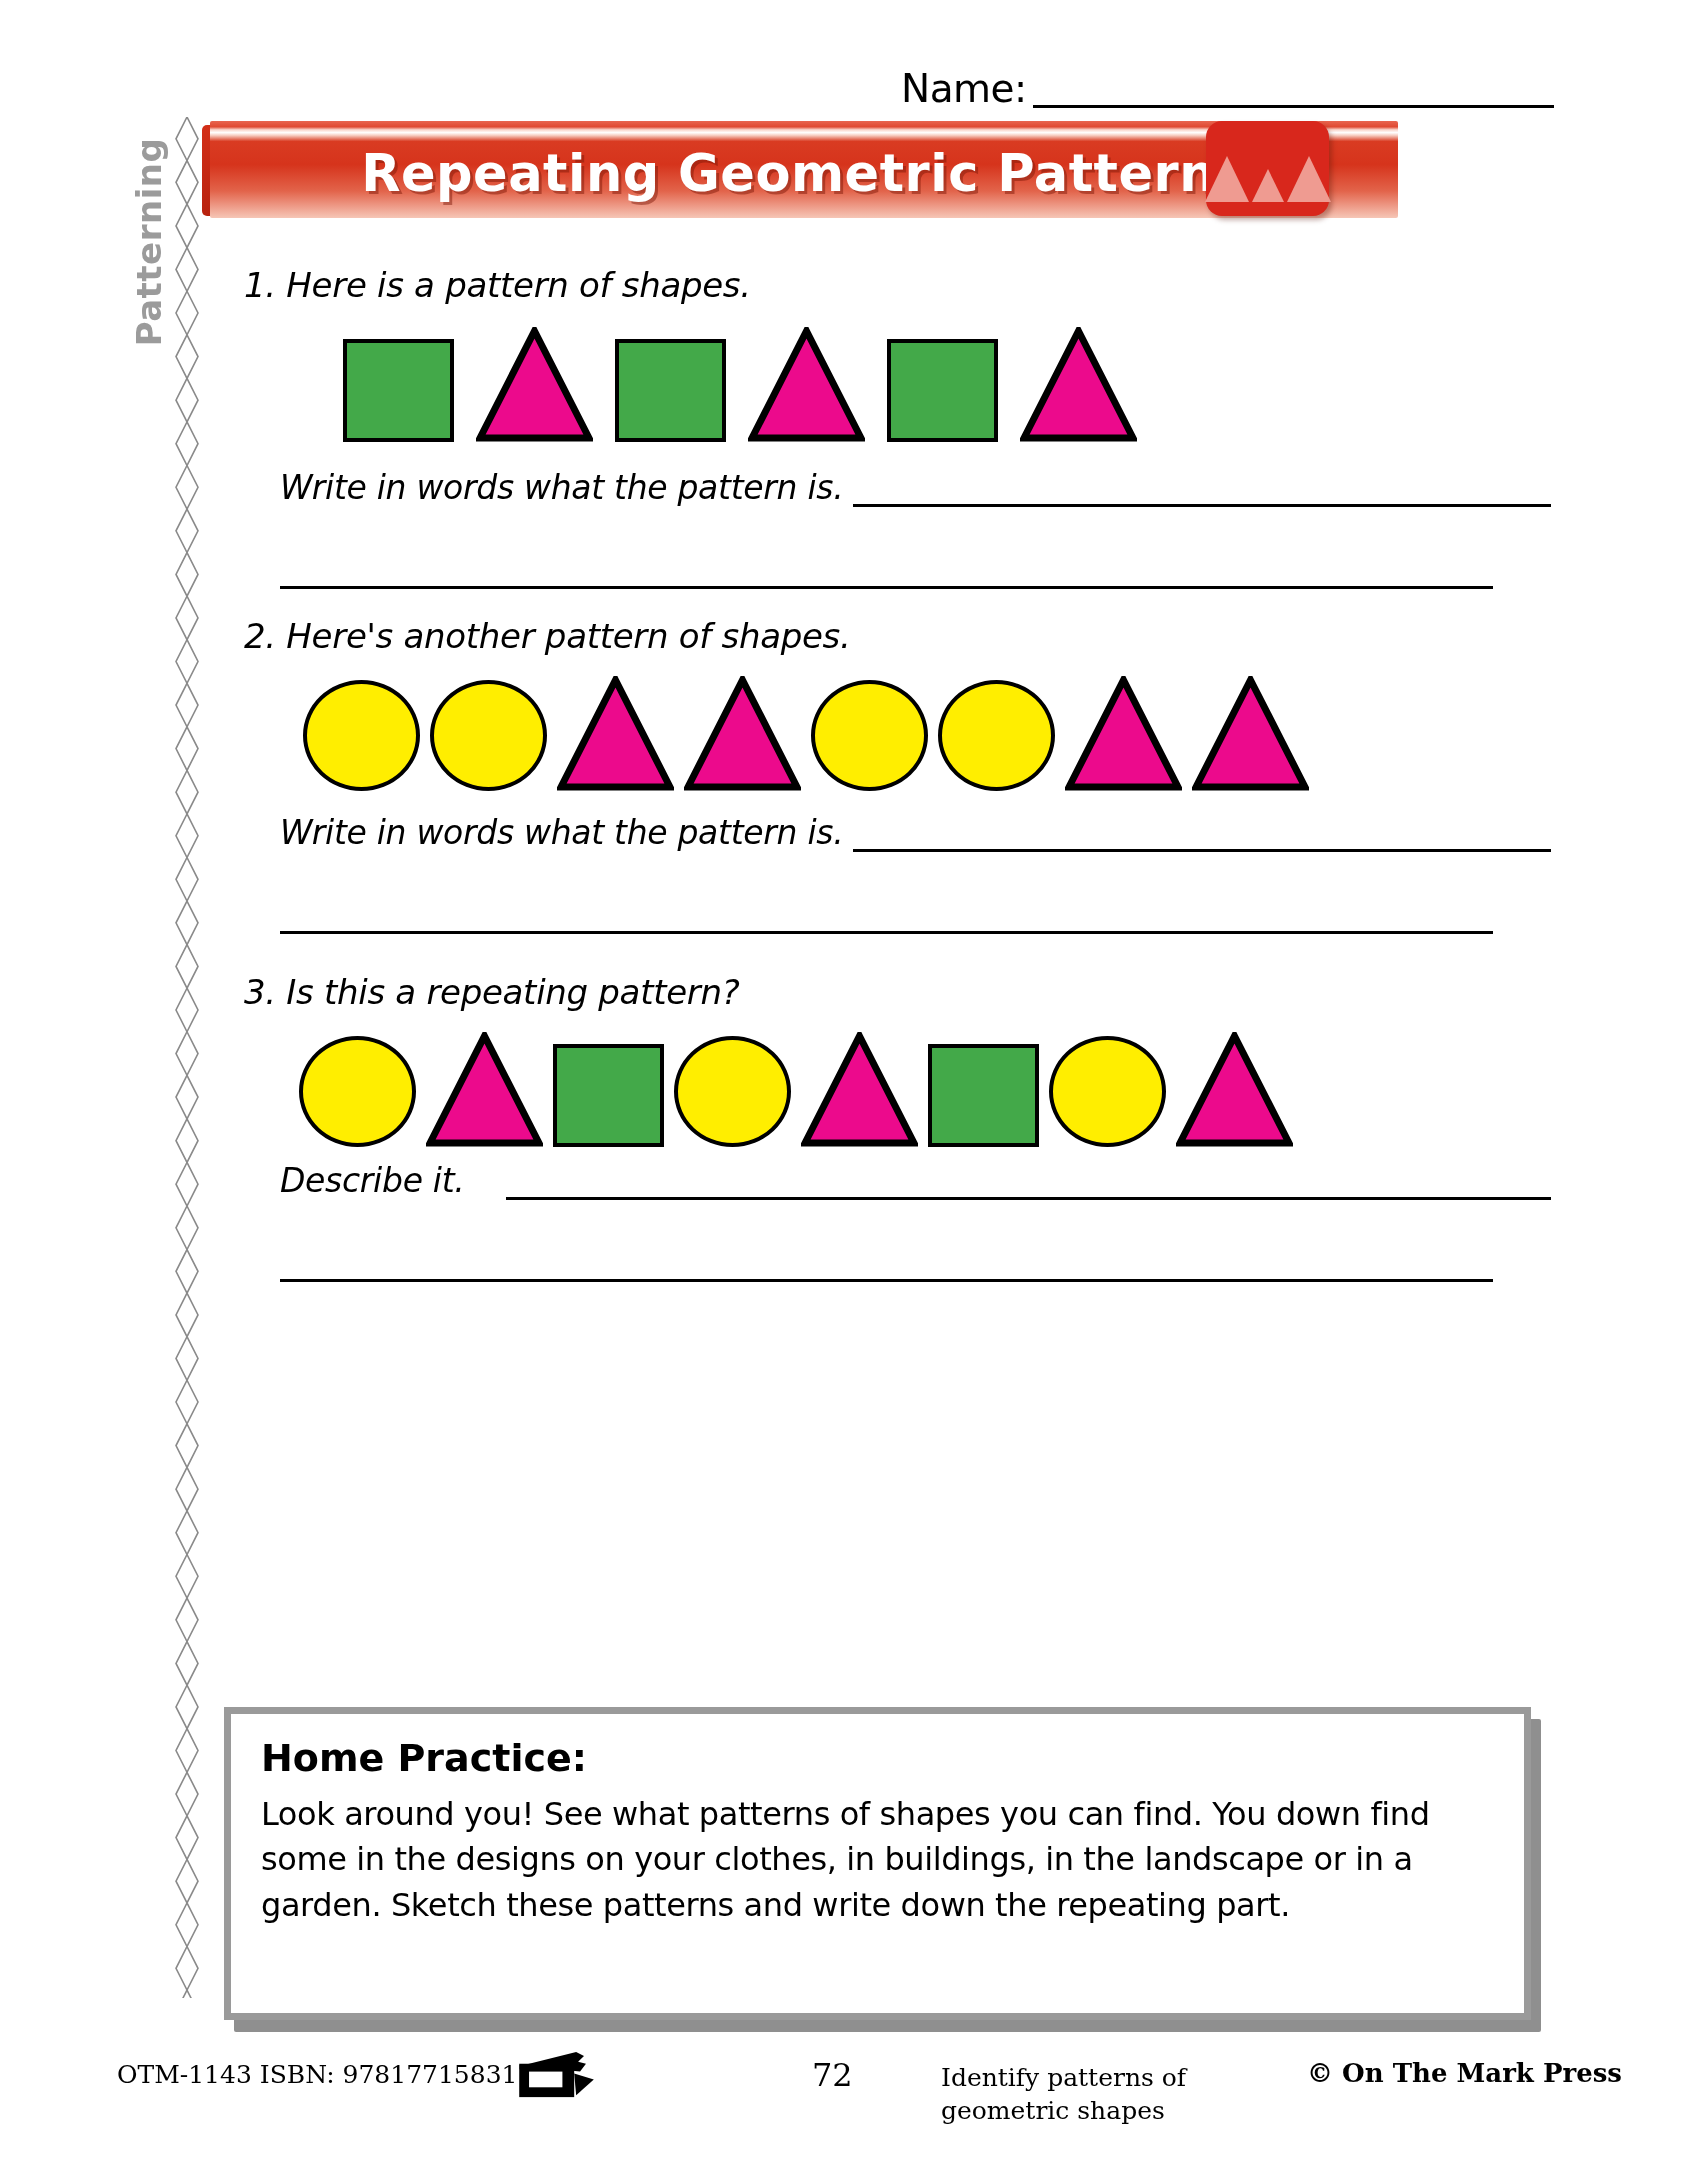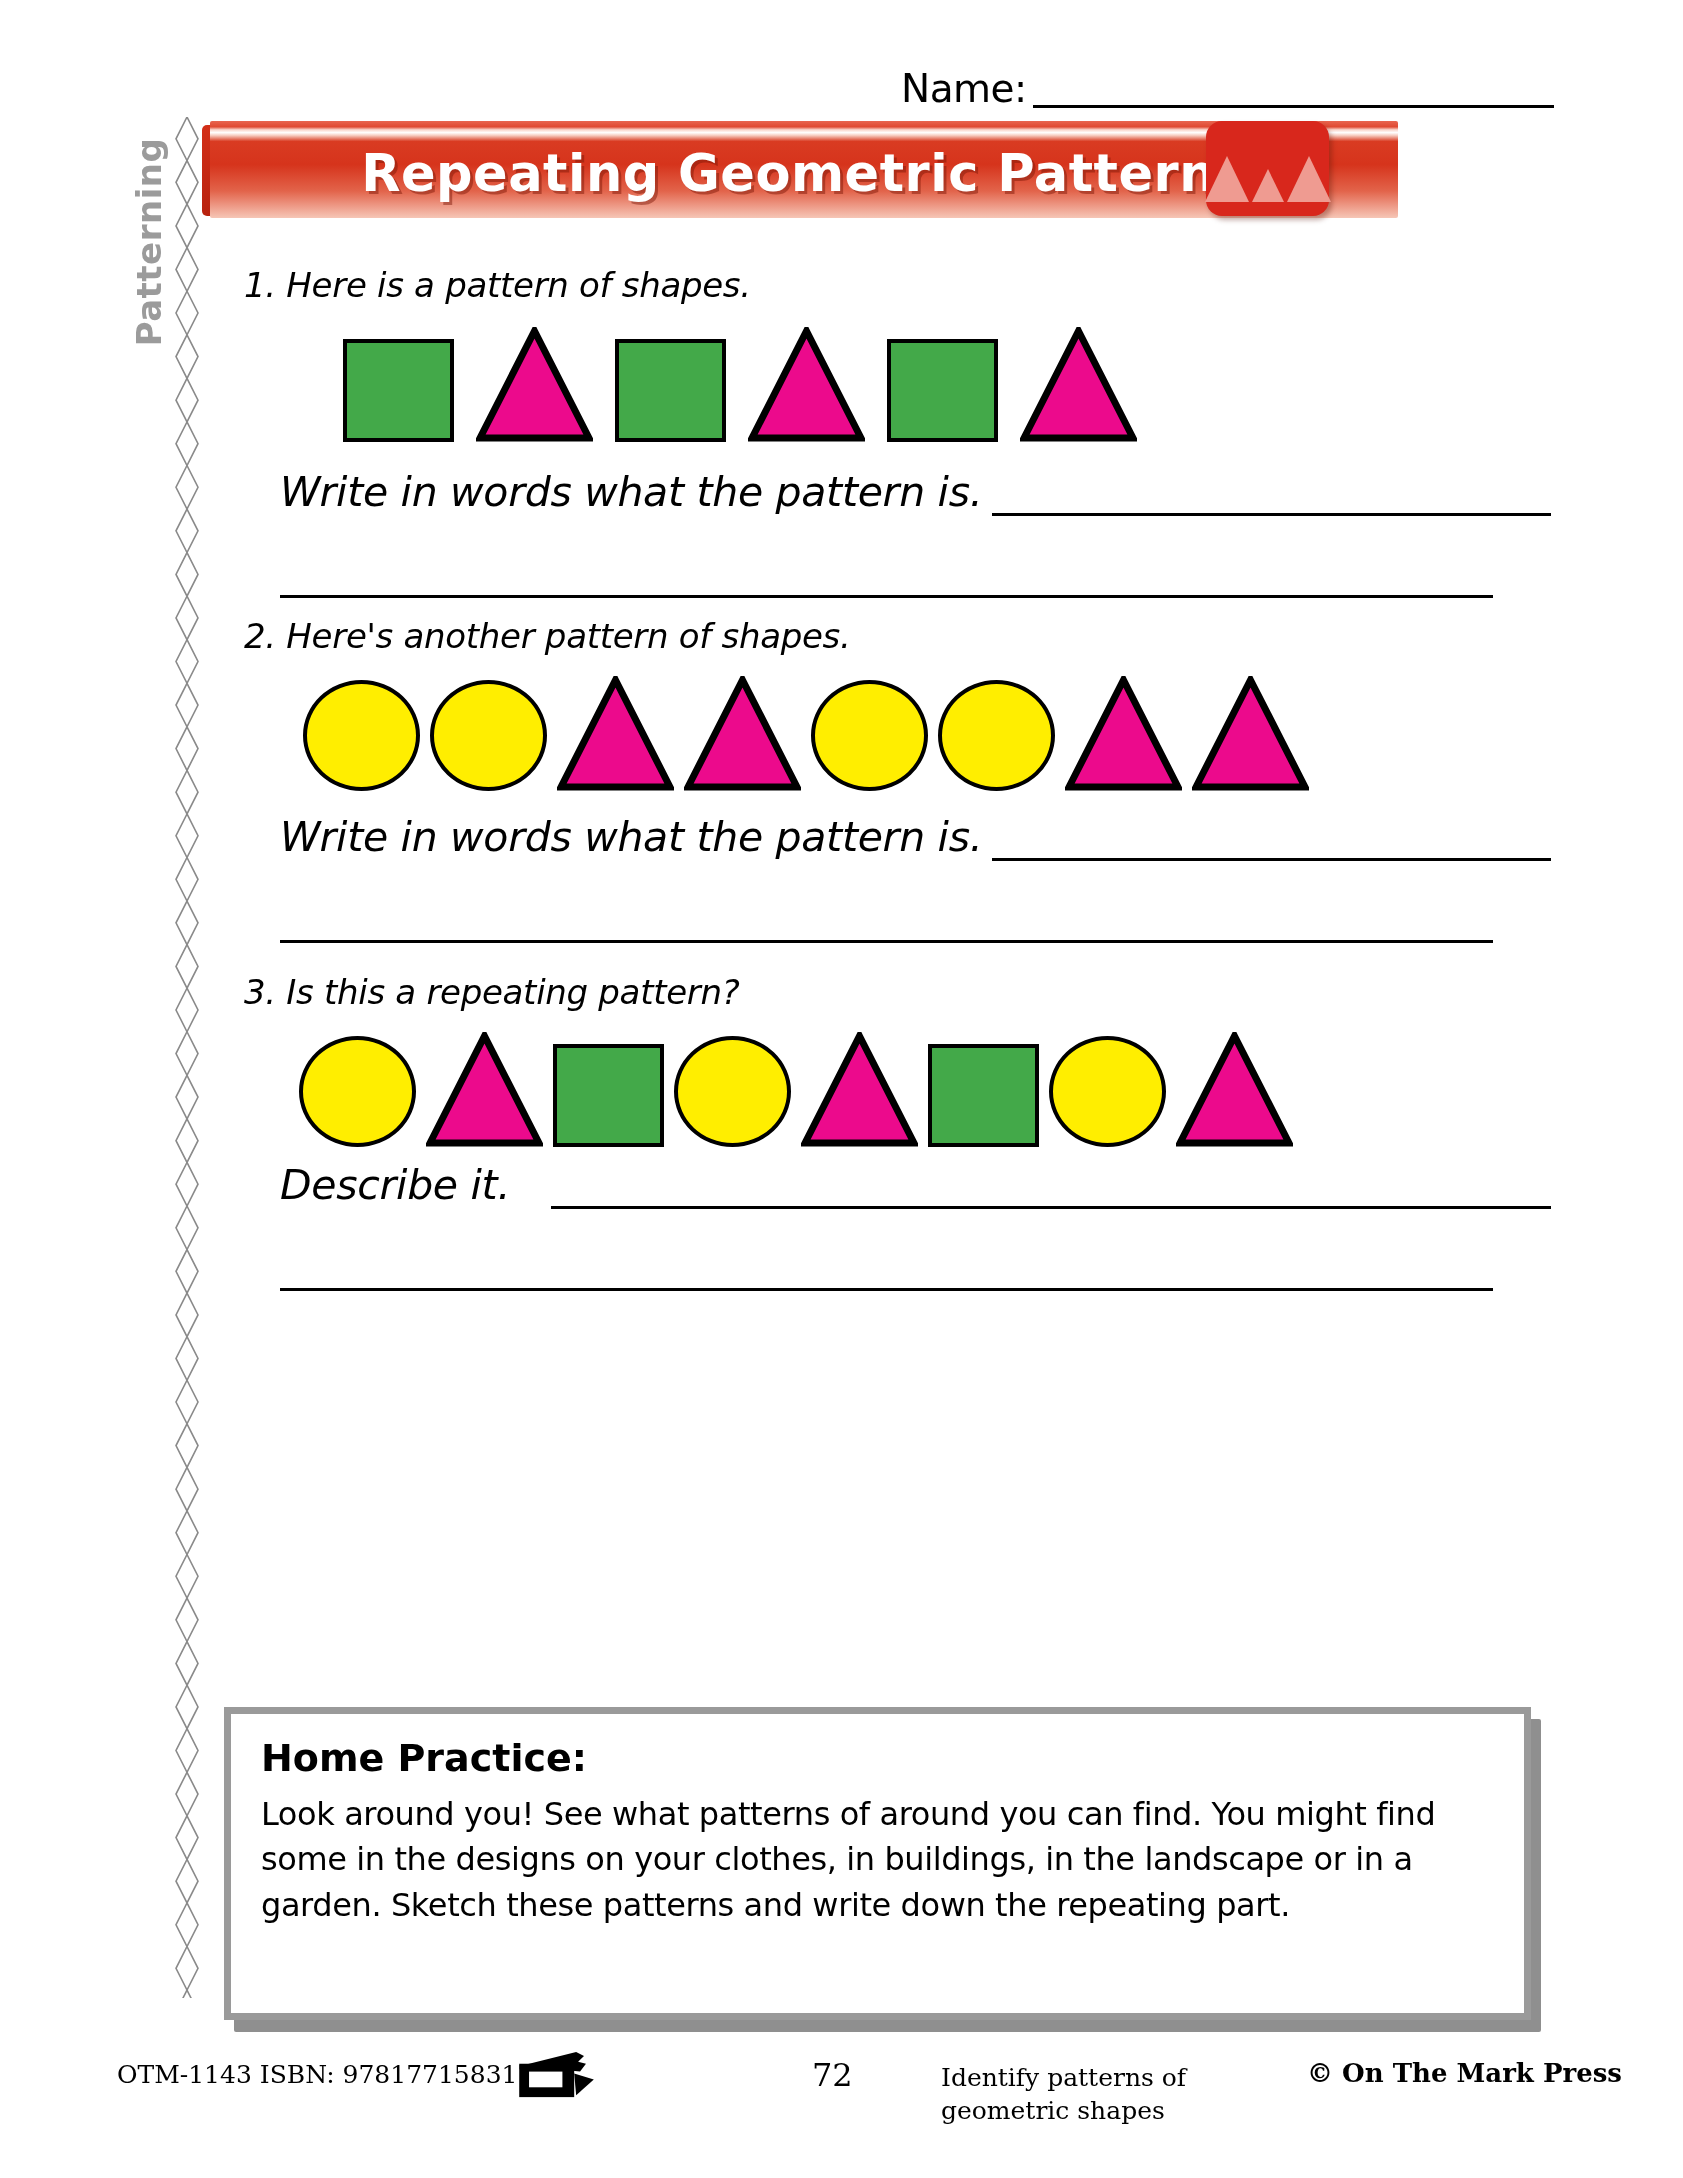--- a/index.html
+++ b/index.html
@@ -176,21 +176,21 @@
     align-items: flex-end;
     height: 119px;
   }
   .prompt-row {
     display: flex;
     align-items: flex-end;
     gap: 10px;
   }
   .prompt-label {
     font-family: "DejaVu Sans", sans-serif;
-    font-size: 41px;
+    font-size: 33px;
     color: #000;
     letter-spacing: -0.3px;
     white-space: nowrap;
     padding-left: 36px;
   }
   .answer-blank {
     flex: 1;
     border-bottom: 3px solid #000;
     height: 28px;
   }
@@ -450,21 +450,21 @@
       <span class="prompt-label">Describe it.</span>
       <span class="answer-blank"></span>
     </div>
     <div class="answer-blank-full" style="margin-top:51px;"></div>
   </div>
 
 
   <div class="hp-shadow"></div>
   <div class="hp-box">
     <div class="hp-title">Home Practice:</div>
-    <div class="hp-body">Look around you! See what patterns of around you can find. You might find some in the designs on your clothes, in buildings, in the landscape or in a garden.  Sketch these patterns and write down the repeating part.</div>
+    <div class="hp-body">Look around you! See what patterns of shapes you can find. You down find some in the designs on your clothes, in buildings, in the landscape or in a garden.  Sketch these patterns and write down the repeating part.</div>
   </div>
 
   <div class="footer">
     <div class="f-left">OTM-1143  ISBN: 9781771583176</div>
     <svg class="f-logo" viewBox="0 0 86 54">
       <path d="M6 16 L62 2 L70 6 L64 12 L72 14 L66 22 Z" fill="#000"></path>
       <rect x="4" y="14" width="56" height="34" fill="#000"></rect>
       <rect x="14" y="22" width="34" height="16" fill="#fff"></rect>
       <path d="M60 24 L80 30 L62 46 Z" fill="#000"></path>
     </svg>

